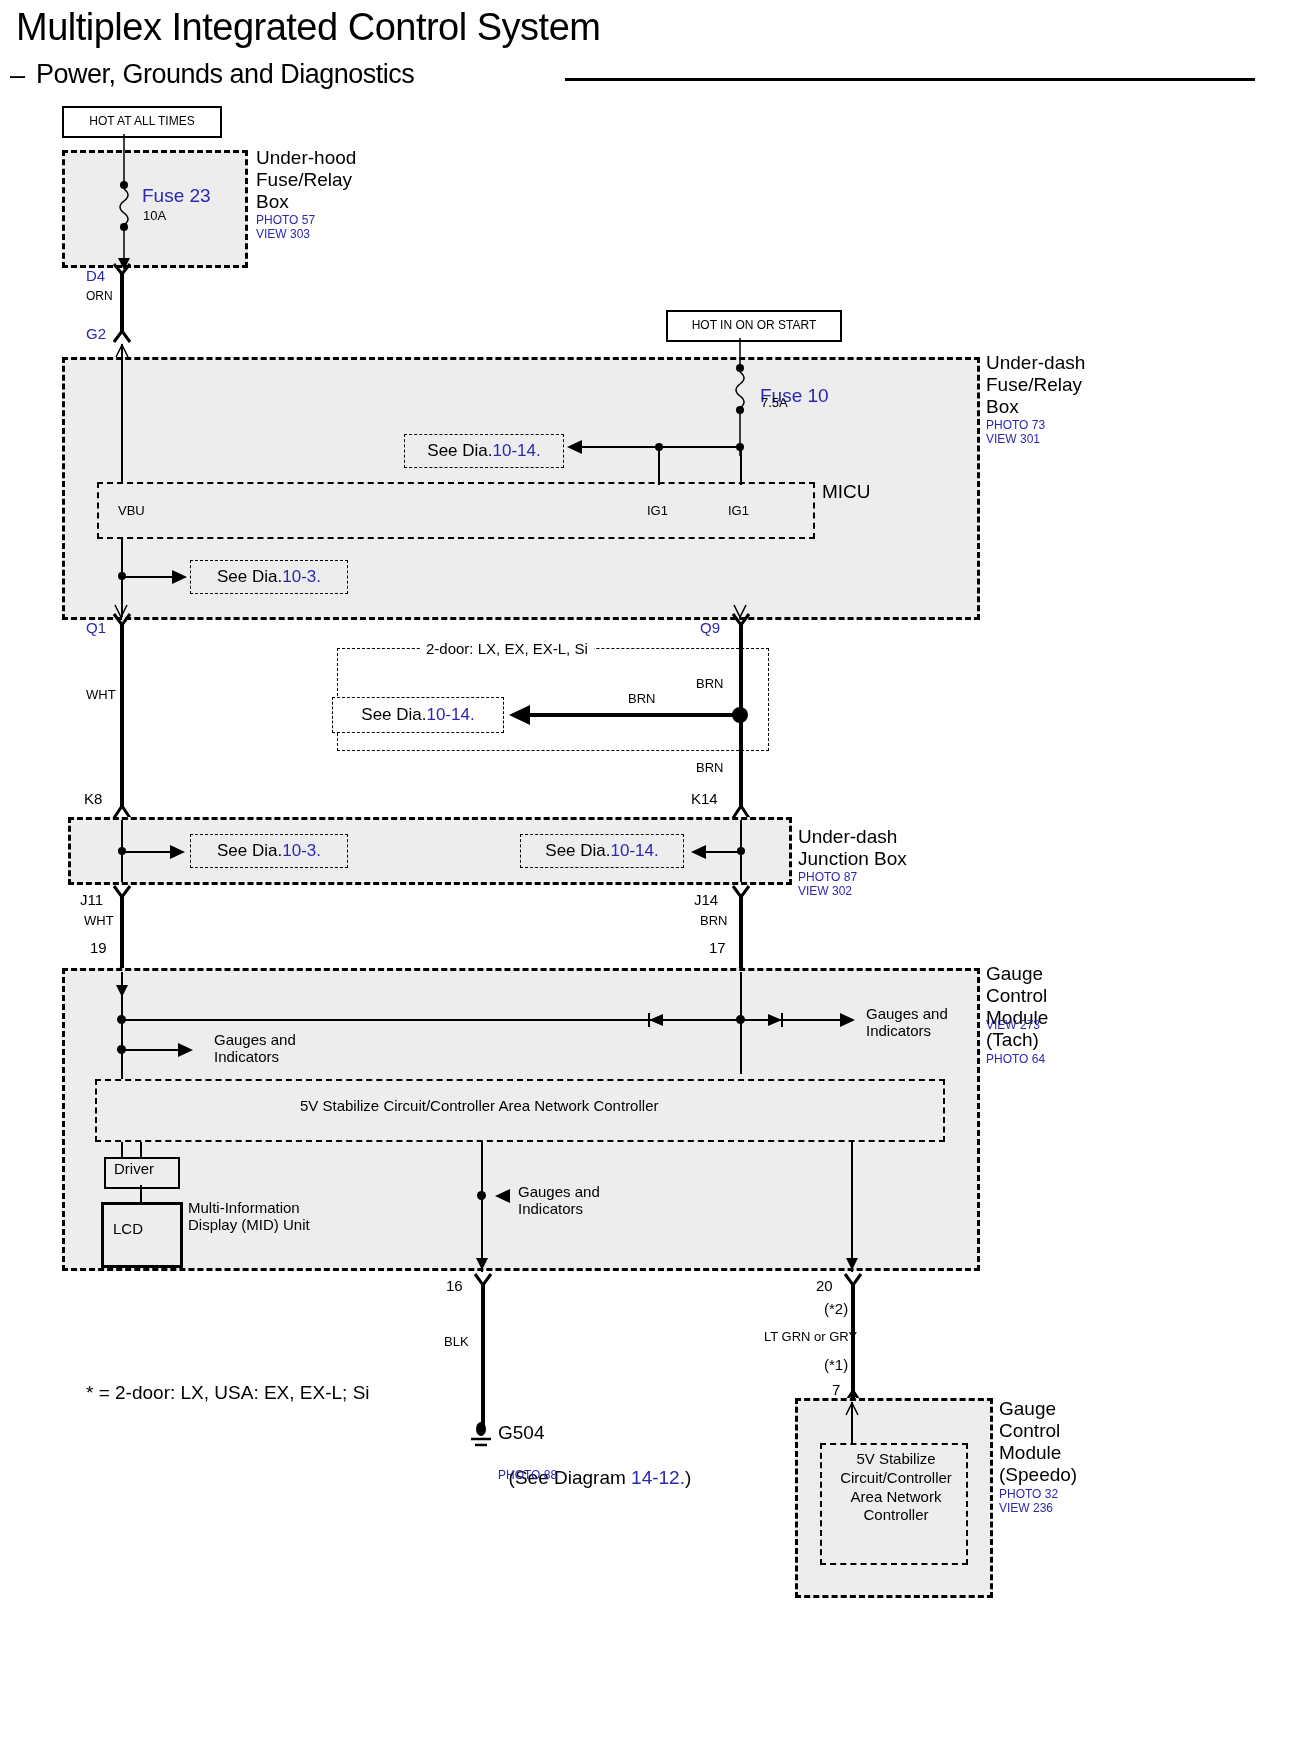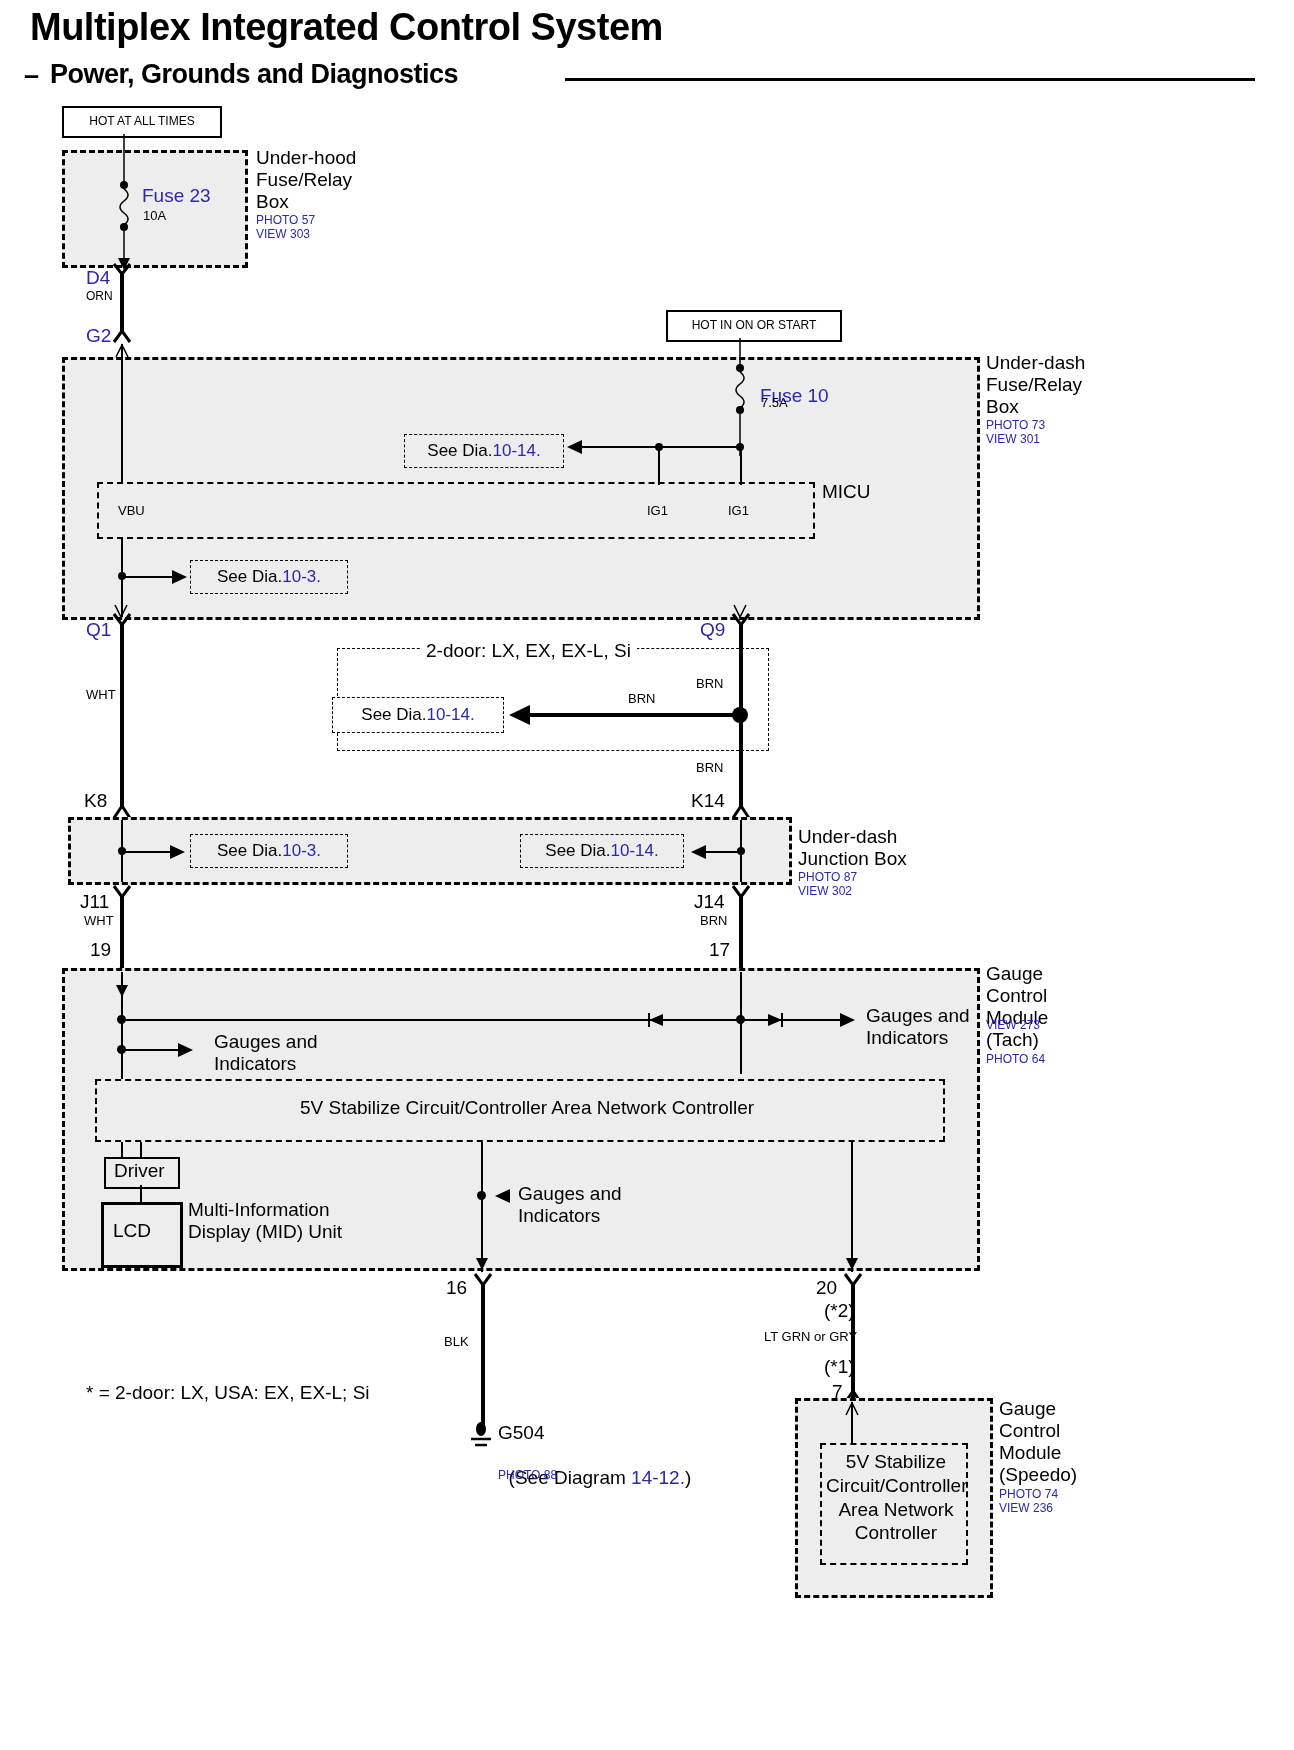--- a/index.html
+++ b/index.html
@@ -4,21 +4,21 @@
 <style>
   html,body{margin:0;padding:0;background:#ffffff;}
   body{
     width:1294px;height:1750px;position:relative;overflow:hidden;
     font-family:"Liberation Sans","DejaVu Sans",sans-serif;
     color:#000;
   }
   .abs{position:absolute;}
   .txt{white-space:pre;line-height:1.15;}
   .blue{color:#2b27b0;}
-  .ttl{font-weight:bold;letter-spacing:-0.5px;margin-left:14px;}
+  .ttl{font-weight:normal;letter-spacing:-0.5px;}
   .boxLabel{
     border:2px solid #000;background:#fff;
     display:flex;align-items:center;justify-content:center;
     font-size:13px;
   }
   
   .dashbox{
     background:#ededed;
     border:3px dashed #000;
     box-sizing:border-box;
@@ -40,21 +40,21 @@
     display:flex;align-items:center;justify-content:center;
     font-size:17px;
   }
   .wireV{background:#000;width:4px;}
   .wireV-thin{background:#000;width:1.5px;}
   .wireH{background:#000;height:1.5px;}
   .wireH-thick{background:#000;height:4px;}
   .dot{background:#000;border-radius:50%;}
   svg{display:block;overflow:visible;}
   .lbl-sm{font-size:12px;}
-  .lbl-md{font-size:19px;}
+  .lbl-md{font-size:15px;}
   .lbl-lg{font-size:19px;}
   .photo{font-size:12px;color:#2b27b0;line-height:1.25;}
 </style>
 </head>
 <body>
 
 <div class="abs txt ttl" style="left:16px;top:6px;font-size:38px;">Multiplex Integrated Control System</div>
 
 <div class="abs txt ttl" style="left:10px;top:60px;font-size:27px;">–</div>
 <div class="abs txt ttl" style="left:36px;top:59px;font-size:27px;">Power, Grounds and Diagnostics</div>
@@ -400,21 +400,21 @@
   <svg width="20" height="18" viewBox="0 0 20 18">
       <path d="M2 17 L10 5 L18 17" stroke="#000" stroke-width="3" fill="none"></path>
     </svg>
 </div>
 
 <div class="abs dashbox" style="left:795px;top:1398px;width:198px;height:200px;"></div>
 <div class="abs txt lbl-lg" style="left:999px;top:1398px;">Gauge</div>
 <div class="abs txt lbl-lg" style="left:999px;top:1420px;">Control</div>
 <div class="abs txt lbl-lg" style="left:999px;top:1442px;">Module</div>
 <div class="abs txt lbl-lg" style="left:999px;top:1464px;">(Speedo)</div>
-<div class="abs txt photo" style="left:999px;top:1487px;">PHOTO 74</div>
+<div class="abs txt photo" style="left:999px;top:1487px;">PHOTO 32</div>
 <div class="abs txt photo" style="left:999px;top:1501px;">VIEW 236</div>
 
 <div class="abs wireV-thin" style="left:851px;top:1402px;height:42px;"></div>
 <div class="abs" style="left:844px;top:1402px;">
   <svg width="16" height="14" viewBox="0 0 16 14">
       <path d="M2 13 L8 1 L14 13" stroke="#000" stroke-width="1.5" fill="none"></path>
     </svg>
 </div>
 <div class="abs dashbox-white" style="left:820px;top:1443px;width:148px;height:122px;background:#ededed;"></div>
 <div class="abs txt lbl-md" style="left:826px;top:1450px;width:140px;text-align:center;white-space:pre;line-height:1.25;">5V Stabilize

